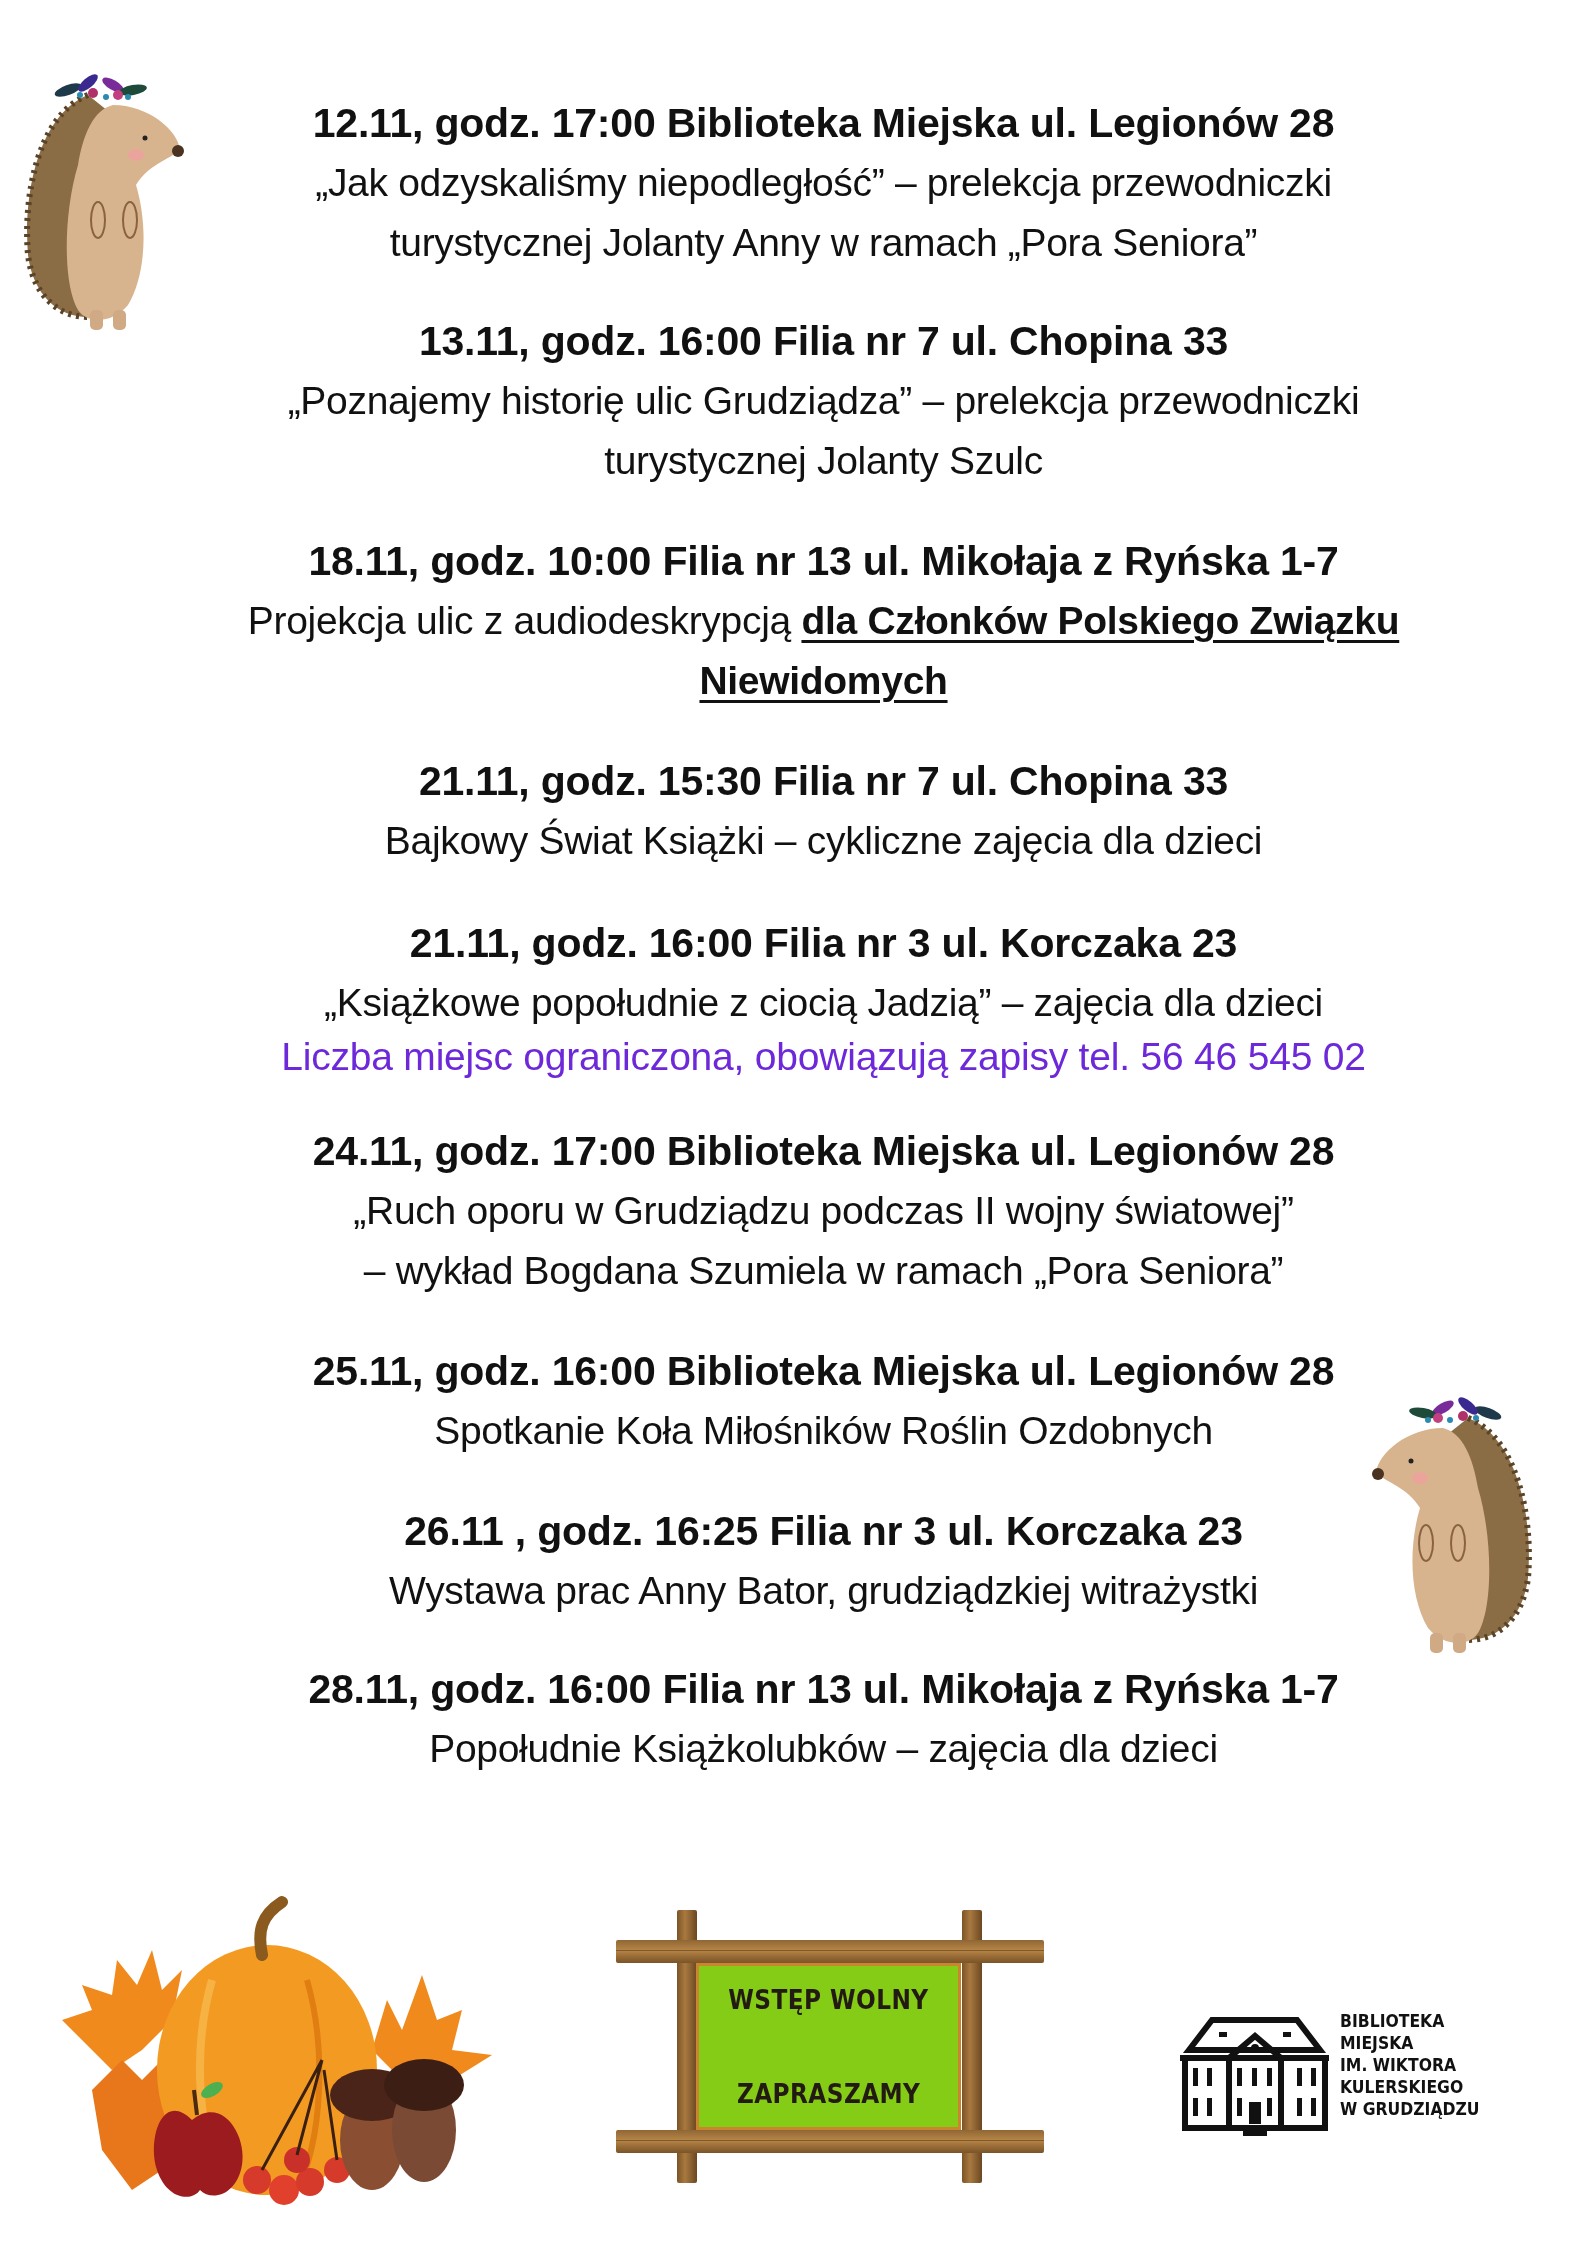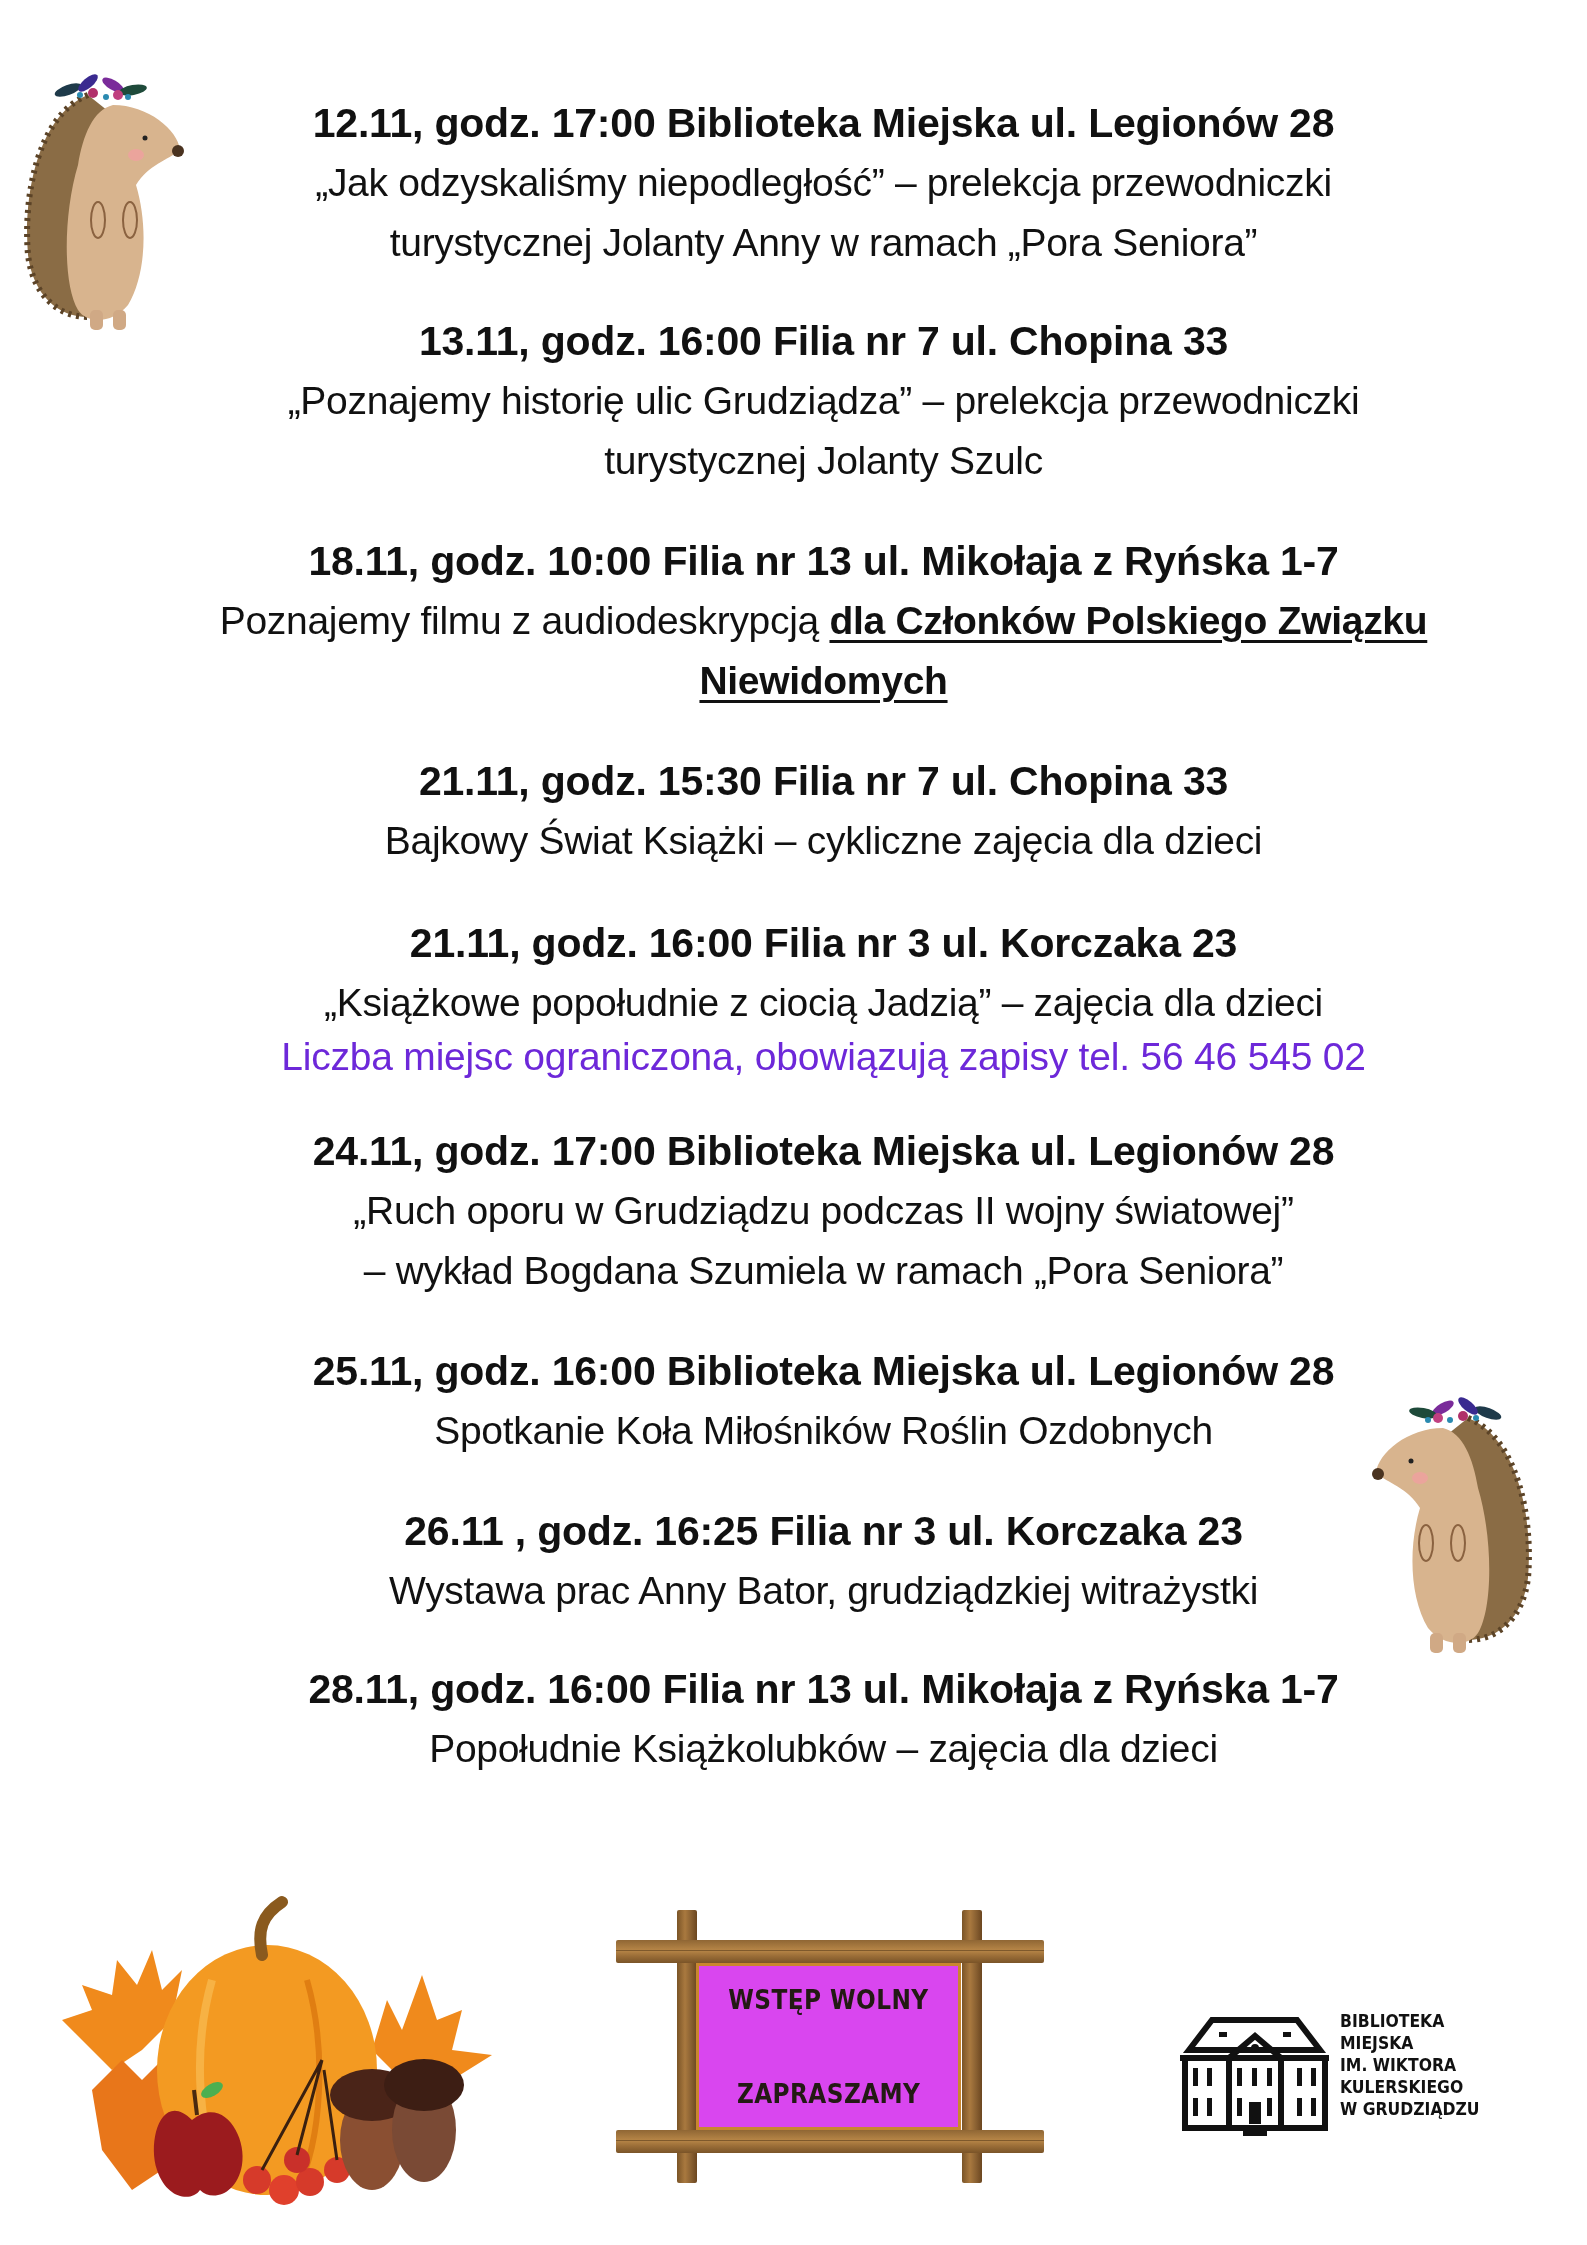--- a/index.html
+++ b/index.html
@@ -10,21 +10,21 @@
   .headline { font-weight:bold; font-size:41px; line-height:60px; height:60px; white-space:nowrap; letter-spacing:-0.2px; }
   .line { font-size:39px; line-height:60px; height:60px; white-space:nowrap; letter-spacing:-0.3px; }
   .line .u { font-weight:bold; text-decoration:underline; text-decoration-thickness:3px; text-underline-offset:6px; }
   .note { font-size:39px; line-height:48px; height:48px; color:#6d28d9; white-space:nowrap; letter-spacing:-0.2px; }
   .deco { position:absolute; }
   
   .sign { position:absolute; left:616px; top:1910px; width:430px; height:275px; }
   .post { position:absolute; top:0; width:20px; height:273px; background:linear-gradient(90deg,#7a5427,#a9793f 40%,#8a6132 70%,#6b4620); border-radius:2px; }
   .beam { position:absolute; left:0; width:428px; height:23px; background:linear-gradient(180deg,#8f6634,#b78647 45%,#9a6d37 70%,#7a5428); border-radius:2px; }
   .beam::after { content:""; position:absolute; left:0; right:0; top:10px; height:1px; background:rgba(60,35,10,0.45); }
-  .paper { position:absolute; left:80px; top:53px; width:265px; height:167px; background:#d946ef; border:3px solid #c9862f; box-sizing:border-box;
+  .paper { position:absolute; left:80px; top:53px; width:265px; height:167px; background:#84cc16; border:3px solid #c9862f; box-sizing:border-box;
            display:flex; flex-direction:column; justify-content:center; align-items:center;gap:42px; }
   .paper span { font-family:"DejaVu Sans", sans-serif; font-weight:bold; font-size:27px; line-height:52px; color:#231a14; letter-spacing:0.5px; transform:scaleX(0.86); white-space:nowrap; }
   
   .logo { position:absolute; left:1177px; top:2010px; width:335px; height:128px; }
   .logo-text { position:absolute; left:163px; top:0; font-family:"DejaVu Sans", sans-serif; font-weight:bold; font-size:17px; line-height:22px; color:#111; white-space:nowrap; }
   .logo-text div { transform:scaleX(0.92); transform-origin:left; }
 </style>
 </head>
 <body>
 
@@ -89,21 +89,21 @@
 
   <section class="event" style="top:311px">
     <div class="headline">13.11, godz. 16:00   Filia nr 7 ul. Chopina 33</div>
     <div class="line">„Poznajemy historię ulic Grudziądza” – prelekcja przewodniczki</div>
     <div class="line">turystycznej Jolanty Szulc</div>
   </section>
 
   <section class="event" style="top:531px">
     <div class="headline">18.11, godz. 10:00  Filia nr 13 ul. Mikołaja z Ryńska 1-7</div>
     <div class="line">
-      <span>Poznajemy filmu z audiodeskrypcją </span><span class="u">dla Członków Polskiego Związku</span>
+      <span>Projekcja ulic z audiodeskrypcją </span><span class="u">dla Członków Polskiego Związku</span>
     </div>
     <div class="line">
       <span class="u">Niewidomych</span>
     </div>
   </section>
 
   <section class="event" style="top:751px">
     <div class="headline">21.11, godz. 15:30   Filia nr 7 ul. Chopina 33</div>
     <div class="line">Bajkowy Świat Książki – cykliczne zajęcia  dla dzieci</div>
   </section>

